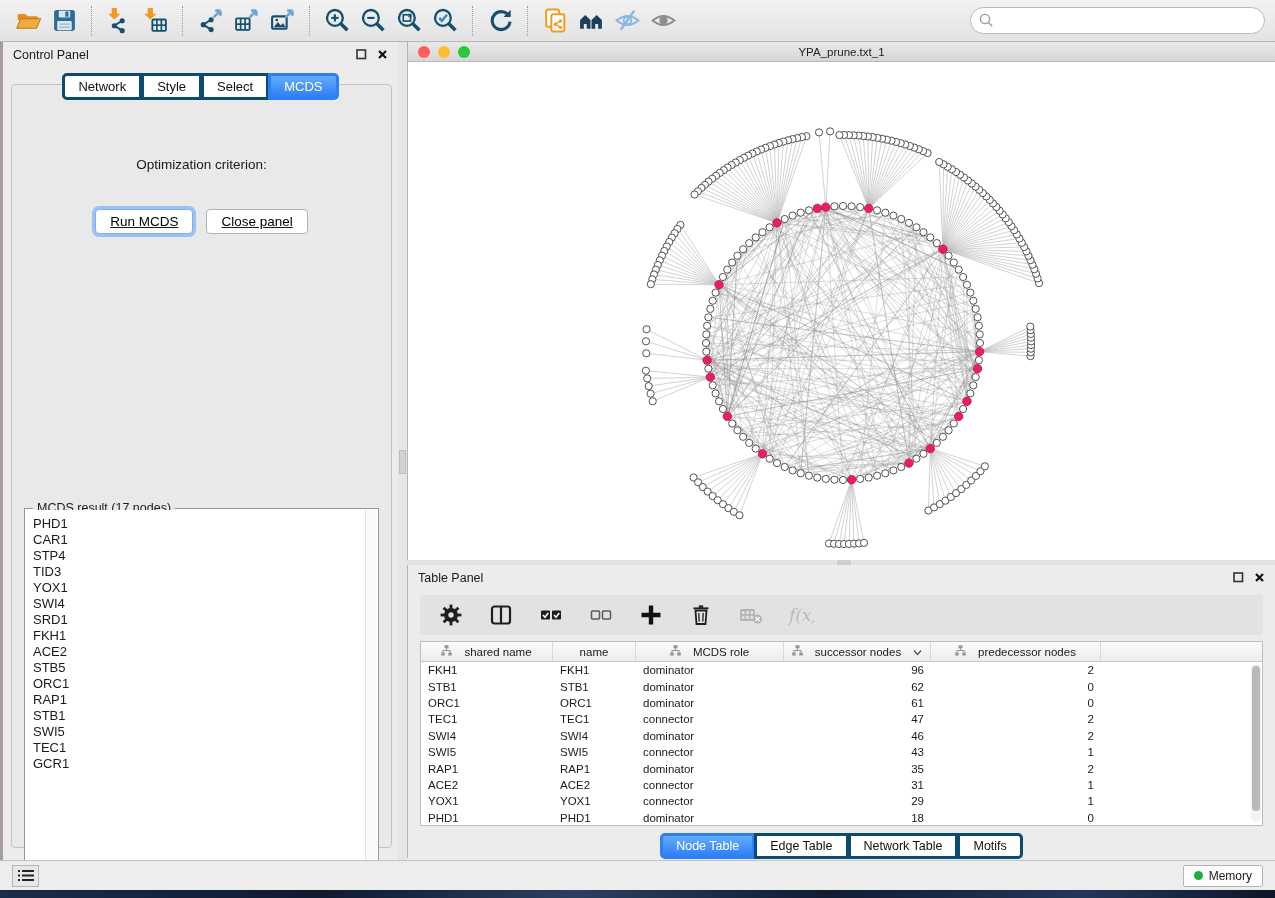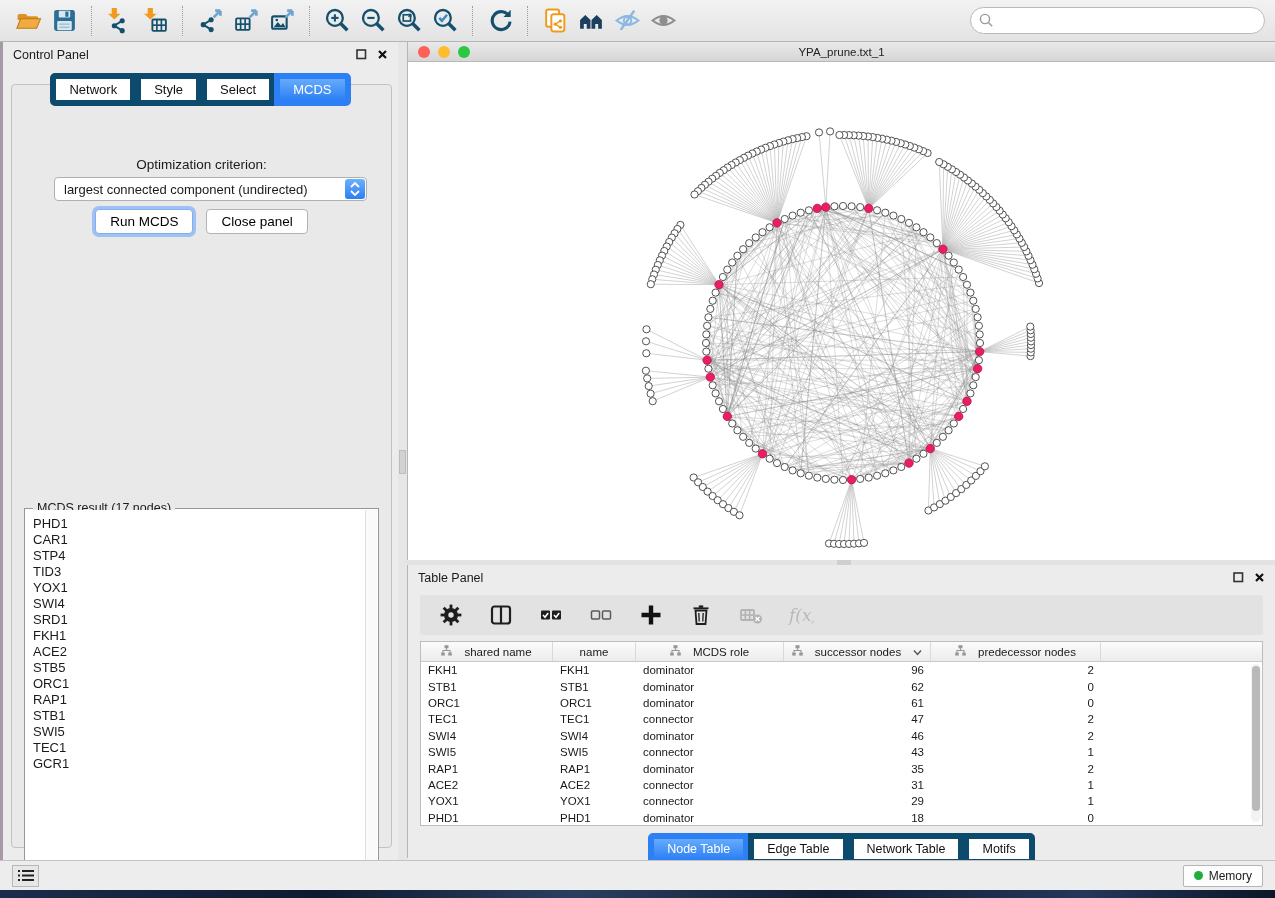--- a/index.html
+++ b/index.html
@@ -24,33 +24,33 @@
   .left-sliver { position:absolute; left:0; top:42px; width:3px; height:848px; background:#a79aa6; }
 
   
   .control-panel { position:absolute; left:3px; top:42px; width:395px; height:818px; background:#ececec; }
   .panel-titlebar { height:26px; display:flex; align-items:center; padding:0 10px;gap:21px; }
   .panel-title { font-size:12.5px; }
   .panel-tb-icons { margin-left:auto; display:flex; align-items:center; gap:10px; }
   .cp-body { position:absolute; left:8px; right:6px; top:42px; bottom:12px;
     background:#e9e9e9; border:1px solid #c2c2c2; border-radius:4px; }
   .cp-tabs { position:absolute; left:0; right:0; top:31px; display:flex; justify-content:center; z-index:3; }
-  .seg-tab { background:#fff; border:6px solid #0c4a6e; margin-left:-1px; padding:3px 13px;
+  .seg-tab { background:#fff; border:3px solid #0c4a6e; margin-left:-1px; padding:3px 13px;
     font-size:13px; cursor:default; color:#111; }
   .seg-tab:first-child { border-radius:5px 0 0 5px; margin-left:0; }
   .seg-tab:last-child { border-radius:0 5px 5px 0; }
   .seg-tab.active { background:linear-gradient(#66acfb,#2d7ff5); border-color:#2d7ff5; color:#fff; }
   .opt-label { position:absolute; top:72px; left:0; right:0; text-align:center; font-size:13.5px; }
   .dropdown { position:absolute; top:92px; left:42px; width:313px; height:24px; background:#fff;
     border:1px solid #b0b0b0; border-radius:4px; font-size:13px; display:flex; align-items:center;
     padding-left:9px; cursor:default; }
   .dd-stepper { position:absolute; right:1px; top:1px; bottom:1px; width:20px; border-radius:3px;
     background:linear-gradient(#6db1fc,#2e7ef5); display:flex; flex-direction:column;
     align-items:center; justify-content:center; gap:2px; }
-  .cp-buttons { position:absolute; top:124px; left:0; right:0; display:flex; justify-content:center; gap:13px; }
+  .cp-buttons { position:absolute; top:124px; left:0; right:0; display:flex; justify-content:center; gap:13px;text-decoration:underline; }
   .btn { background:#fff; border:1px solid #b3b3b3; border-radius:4px; font-size:13.5px;
     padding:4px 14px; cursor:default; font-family:"Liberation Sans",sans-serif; }
   .btn.focus-ring { box-shadow:0 0 0 3px rgba(110,165,250,.6); border-color:#7fb0ef; }
   .mcds-result { position:absolute; left:12px; right:12px; top:423px; height:372px;
     border:1px solid #979797; background:#fff; }
   .mcds-legend { position:absolute; top:-8px; left:8px; background:#e9e9e9; padding:0 4px;
     font-size:12.5px; }
   .mcds-list { position:absolute; inset:1px 13px 1px 1px; background:#fff; overflow:hidden;
     padding:6px 0 0 7px; font-size:13px; line-height:16px; }
   .mcds-gutter { position:absolute; top:1px; bottom:1px; right:1px; width:12px; background:#fafafa;
@@ -284,31 +284,20 @@
         <span><svg width="11" height="11" viewBox="0 0 11 11">
               <rect x="1" y="1" width="8.5" height="8.5" fill="none" stroke="#333" stroke-width="1.6"></rect>
             </svg></span>
         <span><svg width="11" height="11" viewBox="0 0 11 11">
               <path d="M2 2 L9 9 M9 2 L2 9" stroke="#111" stroke-width="2.2"></path>
             </svg></span>
       </span>
     </div>
     <div class="cp-body">
       <div class="opt-label">Optimization criterion:</div>
-      <div class="dropdown">
-        <span>largest connected component (undirected)</span>
-        <span class="dd-stepper">
-          <svg width="10" height="6" viewBox="0 0 10 6">
-              <path d="M1 5 L5 1 L9 5" fill="none" stroke="#fff" stroke-width="1.8"></path>
-            </svg>
-          <svg width="10" height="6" viewBox="0 0 10 6">
-              <path d="M1 1 L5 5 L9 1" fill="none" stroke="#fff" stroke-width="1.8"></path>
-            </svg>
-        </span>
-      </div>
       <div class="cp-buttons">
         <button class="btn focus-ring">Run MCDS</button>
         <button class="btn">Close panel</button>
       </div>
       <div class="mcds-result">
         <span class="mcds-legend">MCDS result (17 nodes)</span>
         <div class="mcds-list" id="mcds-list">
             <div>PHD1</div>
             <div>CAR1</div>
             <div>STP4</div>

